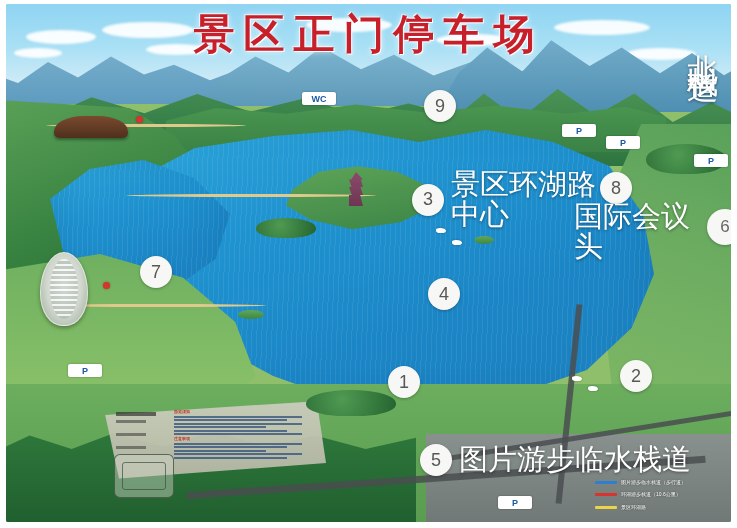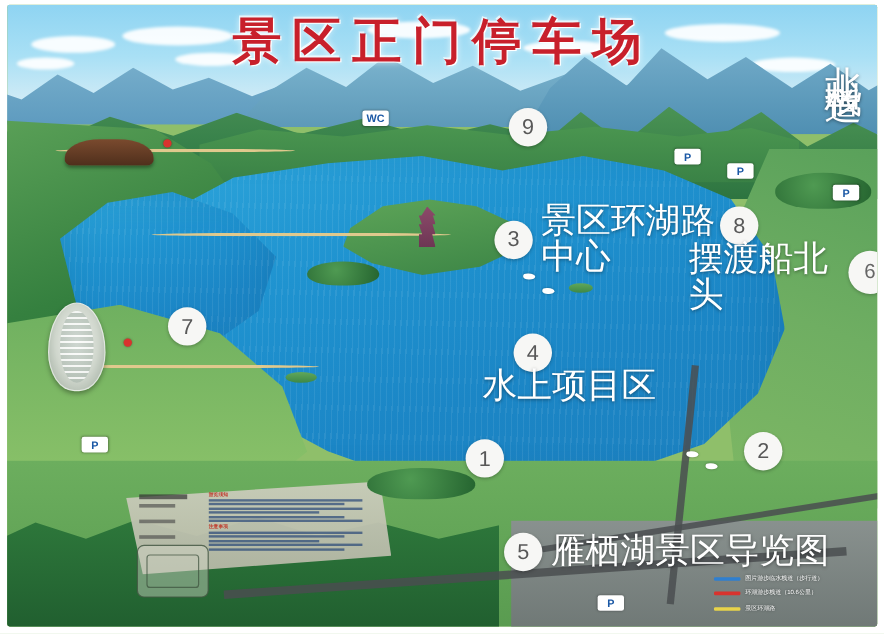--- a/index.html
+++ b/index.html
@@ -305,21 +305,21 @@
   }
   .legend-row {
     display: flex; align-items: center; gap: 4px; margin-bottom: 5px;
   }
   .swatch { width: 22px; height: 3px; flex: 0 0 auto; border-radius: 1px; }
   .legend-text { font-size: 5px; color: #ffffff; line-height: 1.5; text-shadow: 0 0 2px rgba(0,0,0,.6); }
 
   
   .glyph {
     position: absolute;
-    width: 22px; height: 13px;
+    width: 34px; height: 13px;
     border-radius: 2px;
     background: #ffffff;
     color: #1b58a5;
     font-size: 9px;
     font-weight: bold;
     display: flex; align-items: center; justify-content: center;
     box-shadow: 0 0 2px rgba(0,0,0,0.35);
   }
   .glyph.wc { color:#1b58a5; }
   .glyph.p  { color:#1b58a5; }
@@ -415,44 +415,43 @@
     </div>
 
     <div class="marker" style="left:406px; top:166px;">
       <div class="badge">3</div>
       <div class="mlabel">景区环湖路
 中心</div>
     </div>
 
     <div class="marker stacked" style="left:568px; top:168px;">
       <div class="badge">8</div>
-      <div class="mlabel">摆渡船北
+      <div class="mlabel">国际会议
 头</div>
     </div>
 
     <div class="marker" style="left:134px; top:252px;">
       <div class="badge">7</div>
     </div>
 
     <div class="marker stacked" style="left:396px; top:274px;">
       <div class="badge">4</div>
-      <div class="mlabel">水上项目区</div>
     </div>
 
     <div class="marker" style="left:382px; top:362px;">
       <div class="badge">1</div>
     </div>
 
     <div class="marker stacked" style="left:588px; top:356px;">
       <div class="badge">2</div>
     </div>
 
     <div class="marker" style="left:414px; top:440px;">
       <div class="badge">5</div>
-      <div class="mlabel">雁栖湖景区导览图</div>
+      <div class="mlabel">图片游步临水栈道</div>
     </div>
 
     <div class="partial-badge">6</div>
 
     <div class="vertical-label">北山栈道</div>
 
     <div class="mini-block">
       <div class="mini-head"></div>
       <div class="mini-row"></div>
       <div class="mini-row"></div>

